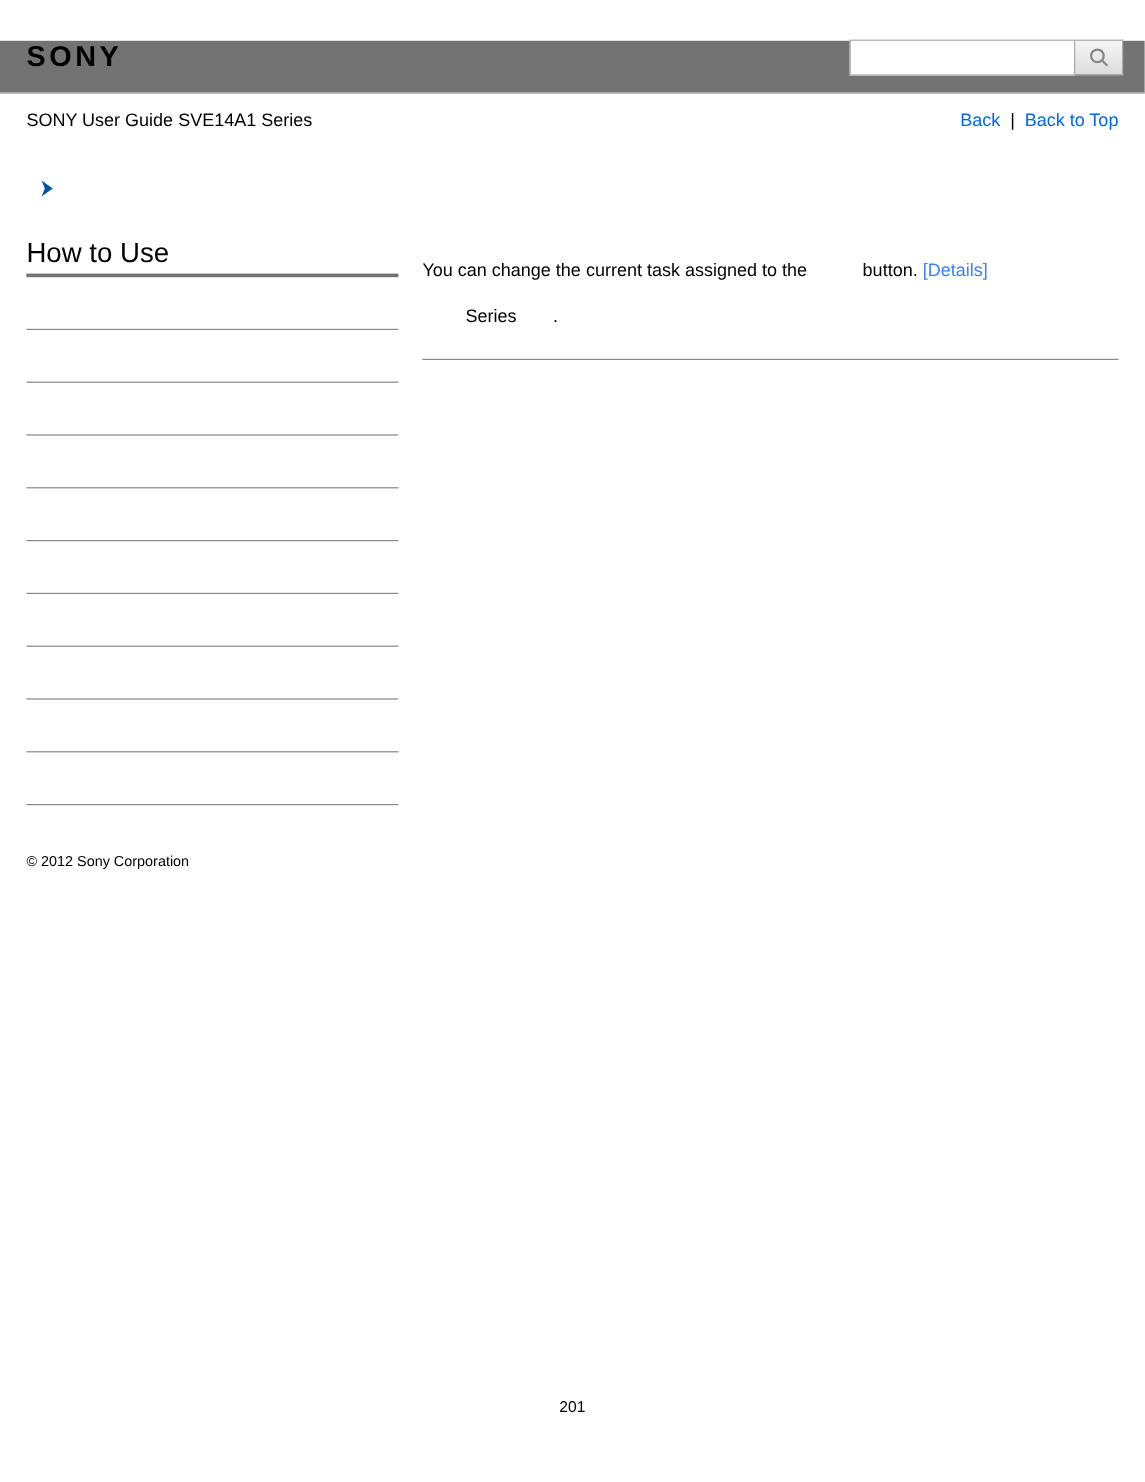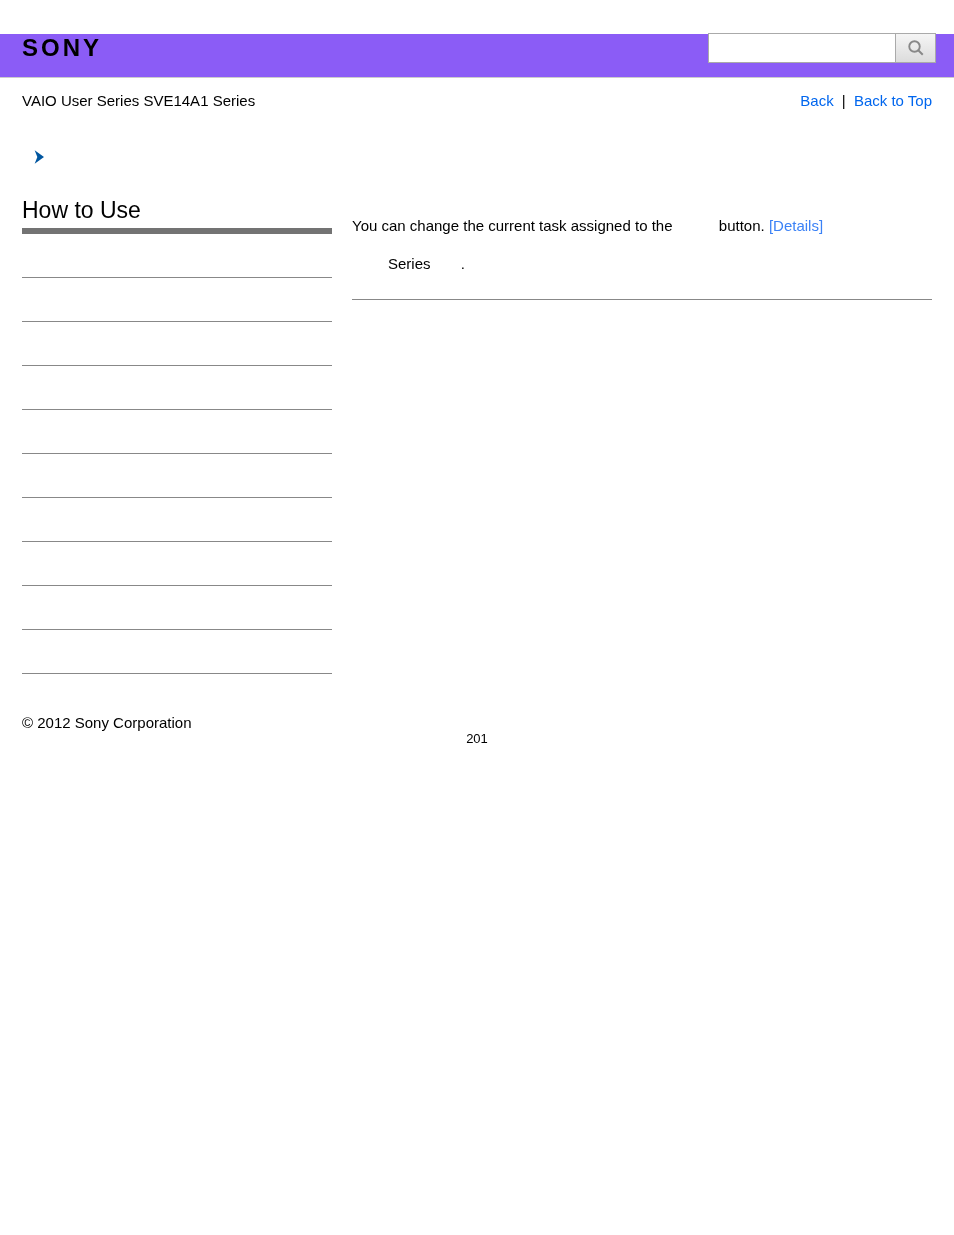--- a/index.html
+++ b/index.html
@@ -8,21 +8,21 @@
     font-family: Arial, Helvetica, sans-serif;
     font-size: 15px;
     color: #000;
     background: #fff;
     width: 954px;
   }
   .page {
     padding: 0;
   }
   .topbar {
-    background: #8b5cf6;
+    background: #737373;
     height: 44px;
     display: flex;
     align-items: center;
     justify-content: space-between;
     padding: 0 18px 16px 22px;
     margin-top: 34px;
     border-bottom: 1px solid #ccc;
   }
   .brand {
     font-family: "Arial Black", Arial, sans-serif;
@@ -76,21 +76,21 @@
     align-items: flex-start;
   }
   .leftcol {
     width: 310px;
     flex-shrink: 0;
     margin-right: 20px;
   }
   .section-title {
     font-size: 23px;
     font-weight: 400;
-    border-bottom: 6px solid #737373;
+    border-bottom: 3px solid #737373;
     padding-bottom: 4px;
     margin-bottom: 0;
   }
   .left-line {
     height: 44px;
     border-bottom: 1px solid #888;
   }
   .rightcol {
     flex: 1;
     padding-top: 18px;
@@ -104,27 +104,28 @@
   }
   .step { margin-bottom: 10px; }
   .step-gap { height: 3px; }
   .content-rule {
     border: none;
     border-top: 1px solid #888;
     margin: 24px 0 0 0;
   }
   .copyright {
     padding: 40px 0 0 22px;
-    font-size: 15px;
+    font-size: 12px;
     color: #000;
   }
   .pagenum {
     text-align: center;
     font-size: 13px;
     color: #000;
+    margin-top: 440px;
     padding-bottom: 20px;
   }
 </style>
 </head>
 <body>
 
 <div class="page">
 
   <div class="topbar">
     <div class="brand">SONY</div>
@@ -133,21 +134,21 @@
       <div class="searchbtn">
         <svg width="18" height="18" viewBox="0 0 24 24" fill="none" stroke="#888" stroke-width="2.5">
           <circle cx="10" cy="10" r="7"></circle>
           <line x1="15" y1="15" x2="21" y2="21"></line>
         </svg>
       </div>
     </div>
   </div>
 
   <div class="subheader">
-    <div>VAIO User Series SVE14A1 Series</div>
+    <div>SONY User Guide SVE14A1 Series</div>
     <div class="navlinks">
       <a href="#">Back</a>
       <span class="sep">|</span>
       <a href="#">Back to Top</a>
     </div>
   </div>
 
   <div class="chevron-row">
     <span class="chevron">
       <svg width="16" height="16" viewBox="0 0 24 24" fill="#0056a0">

